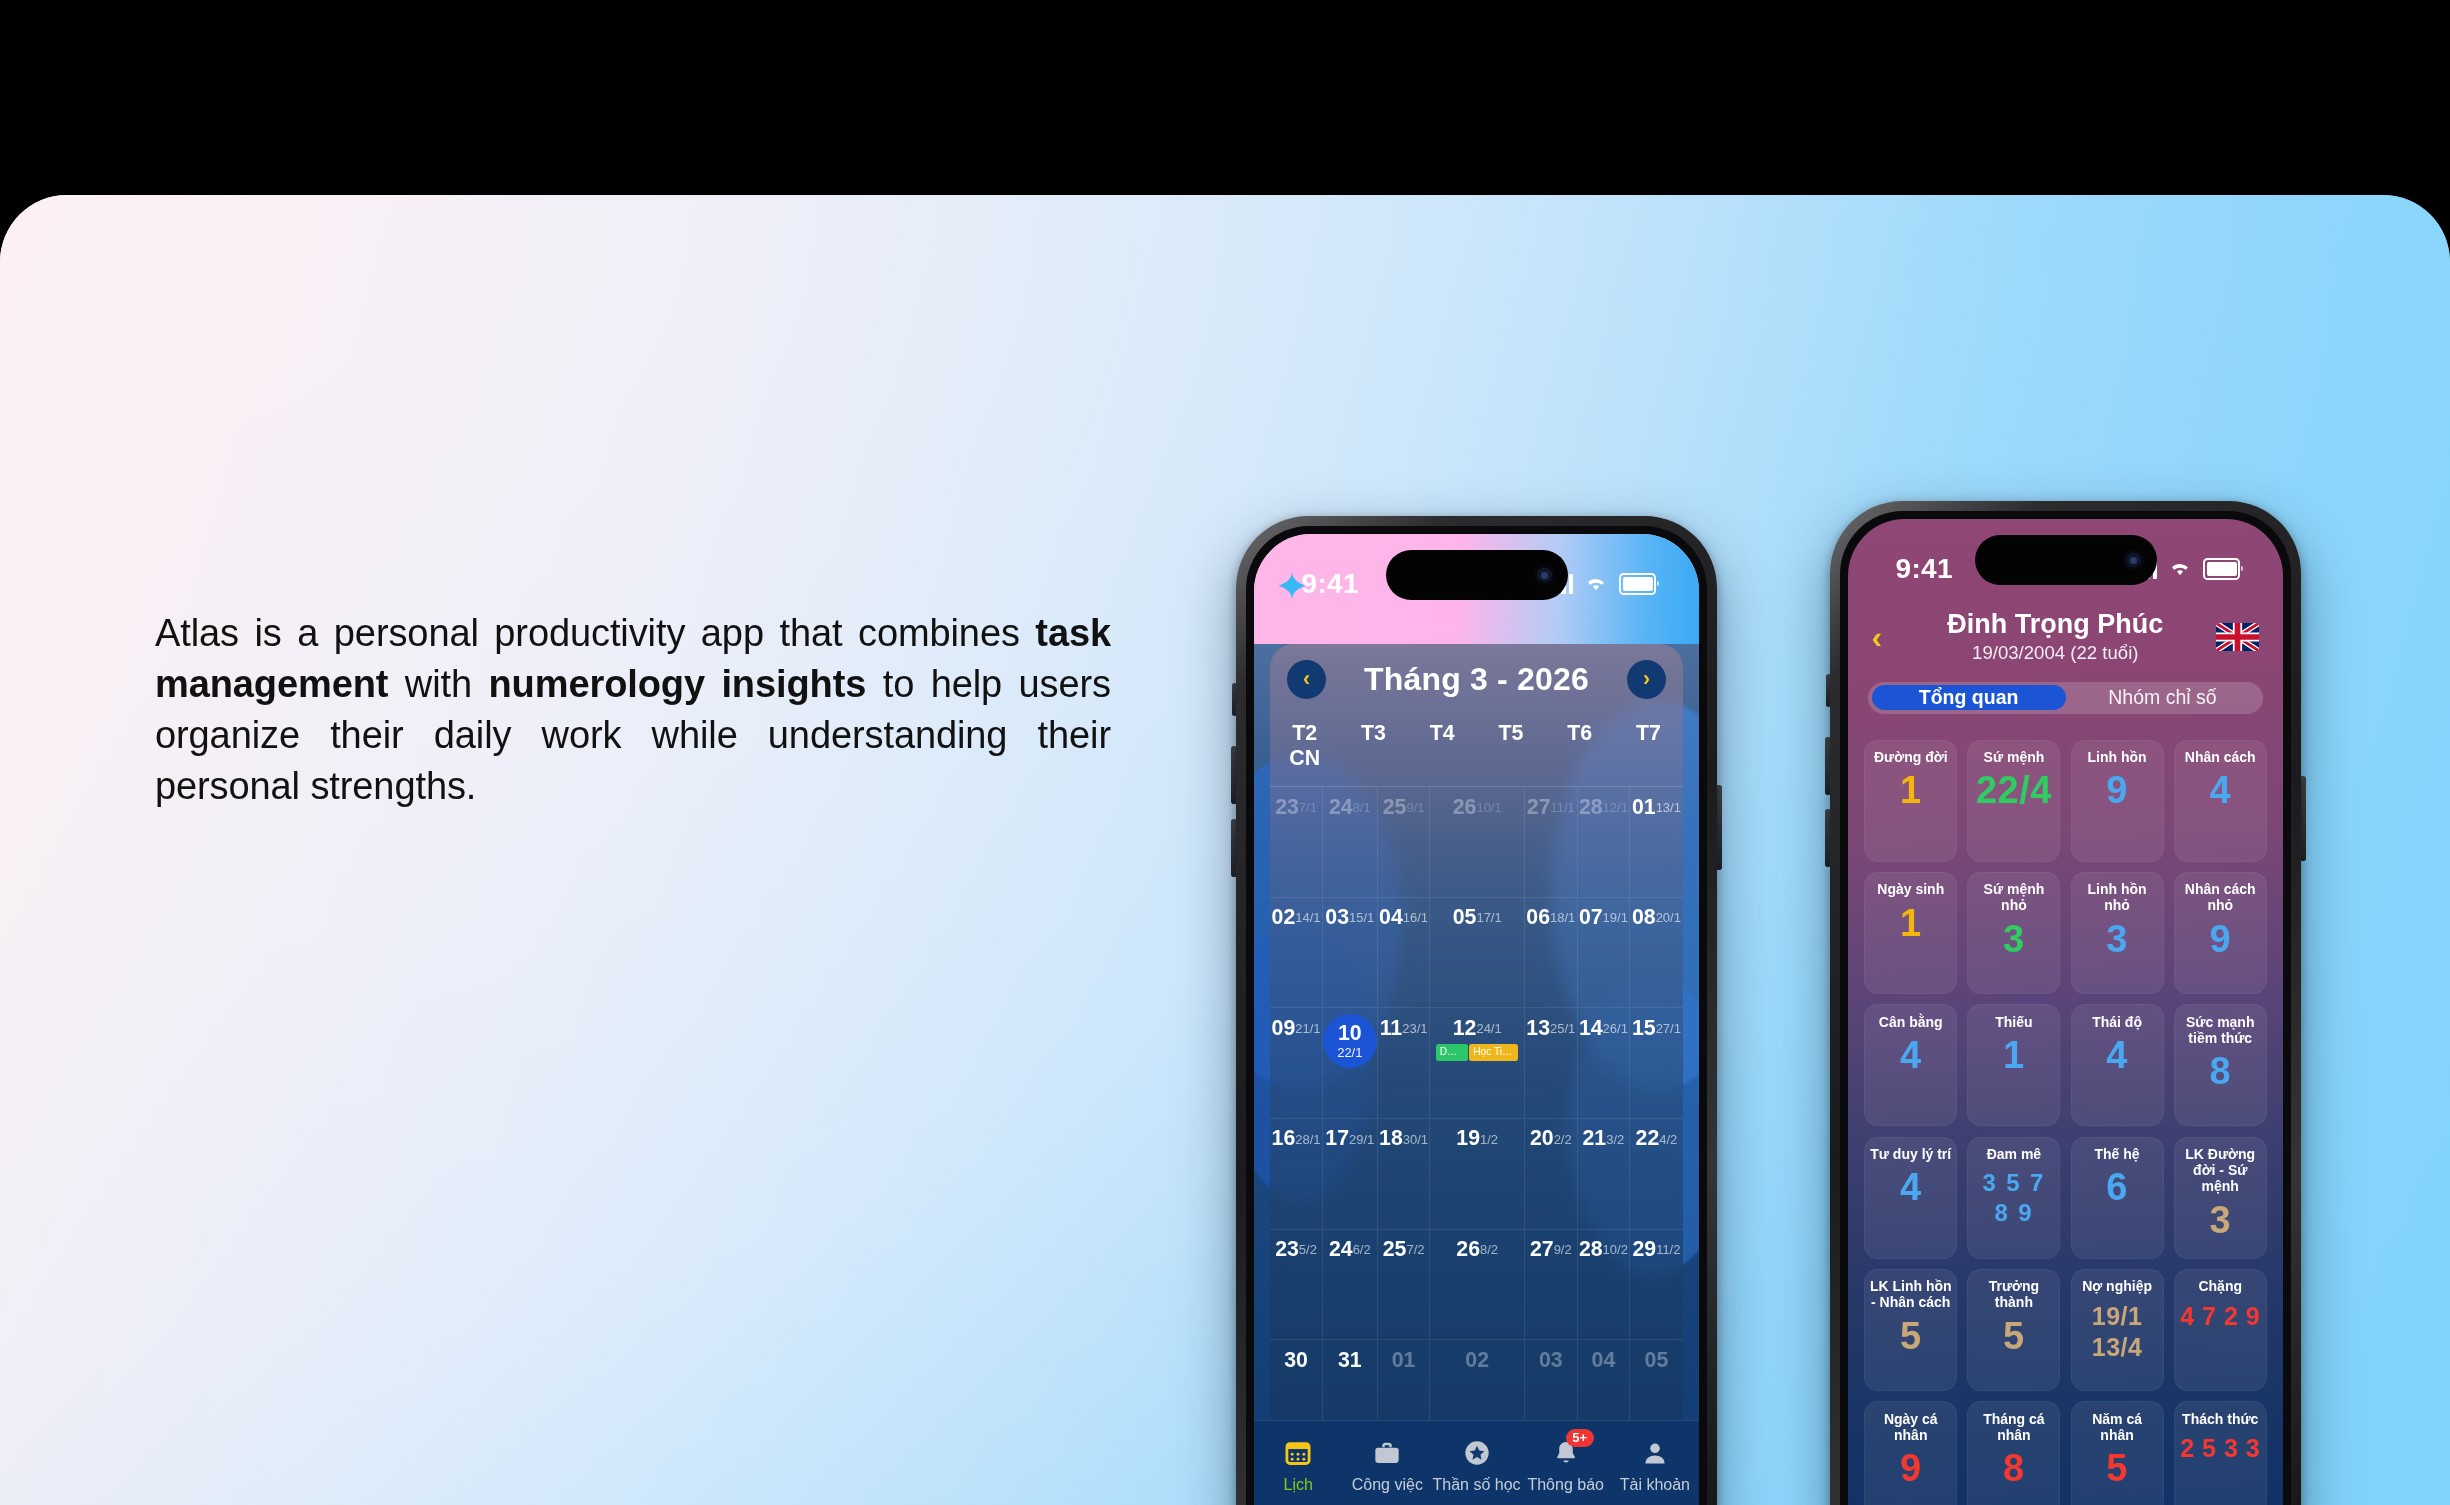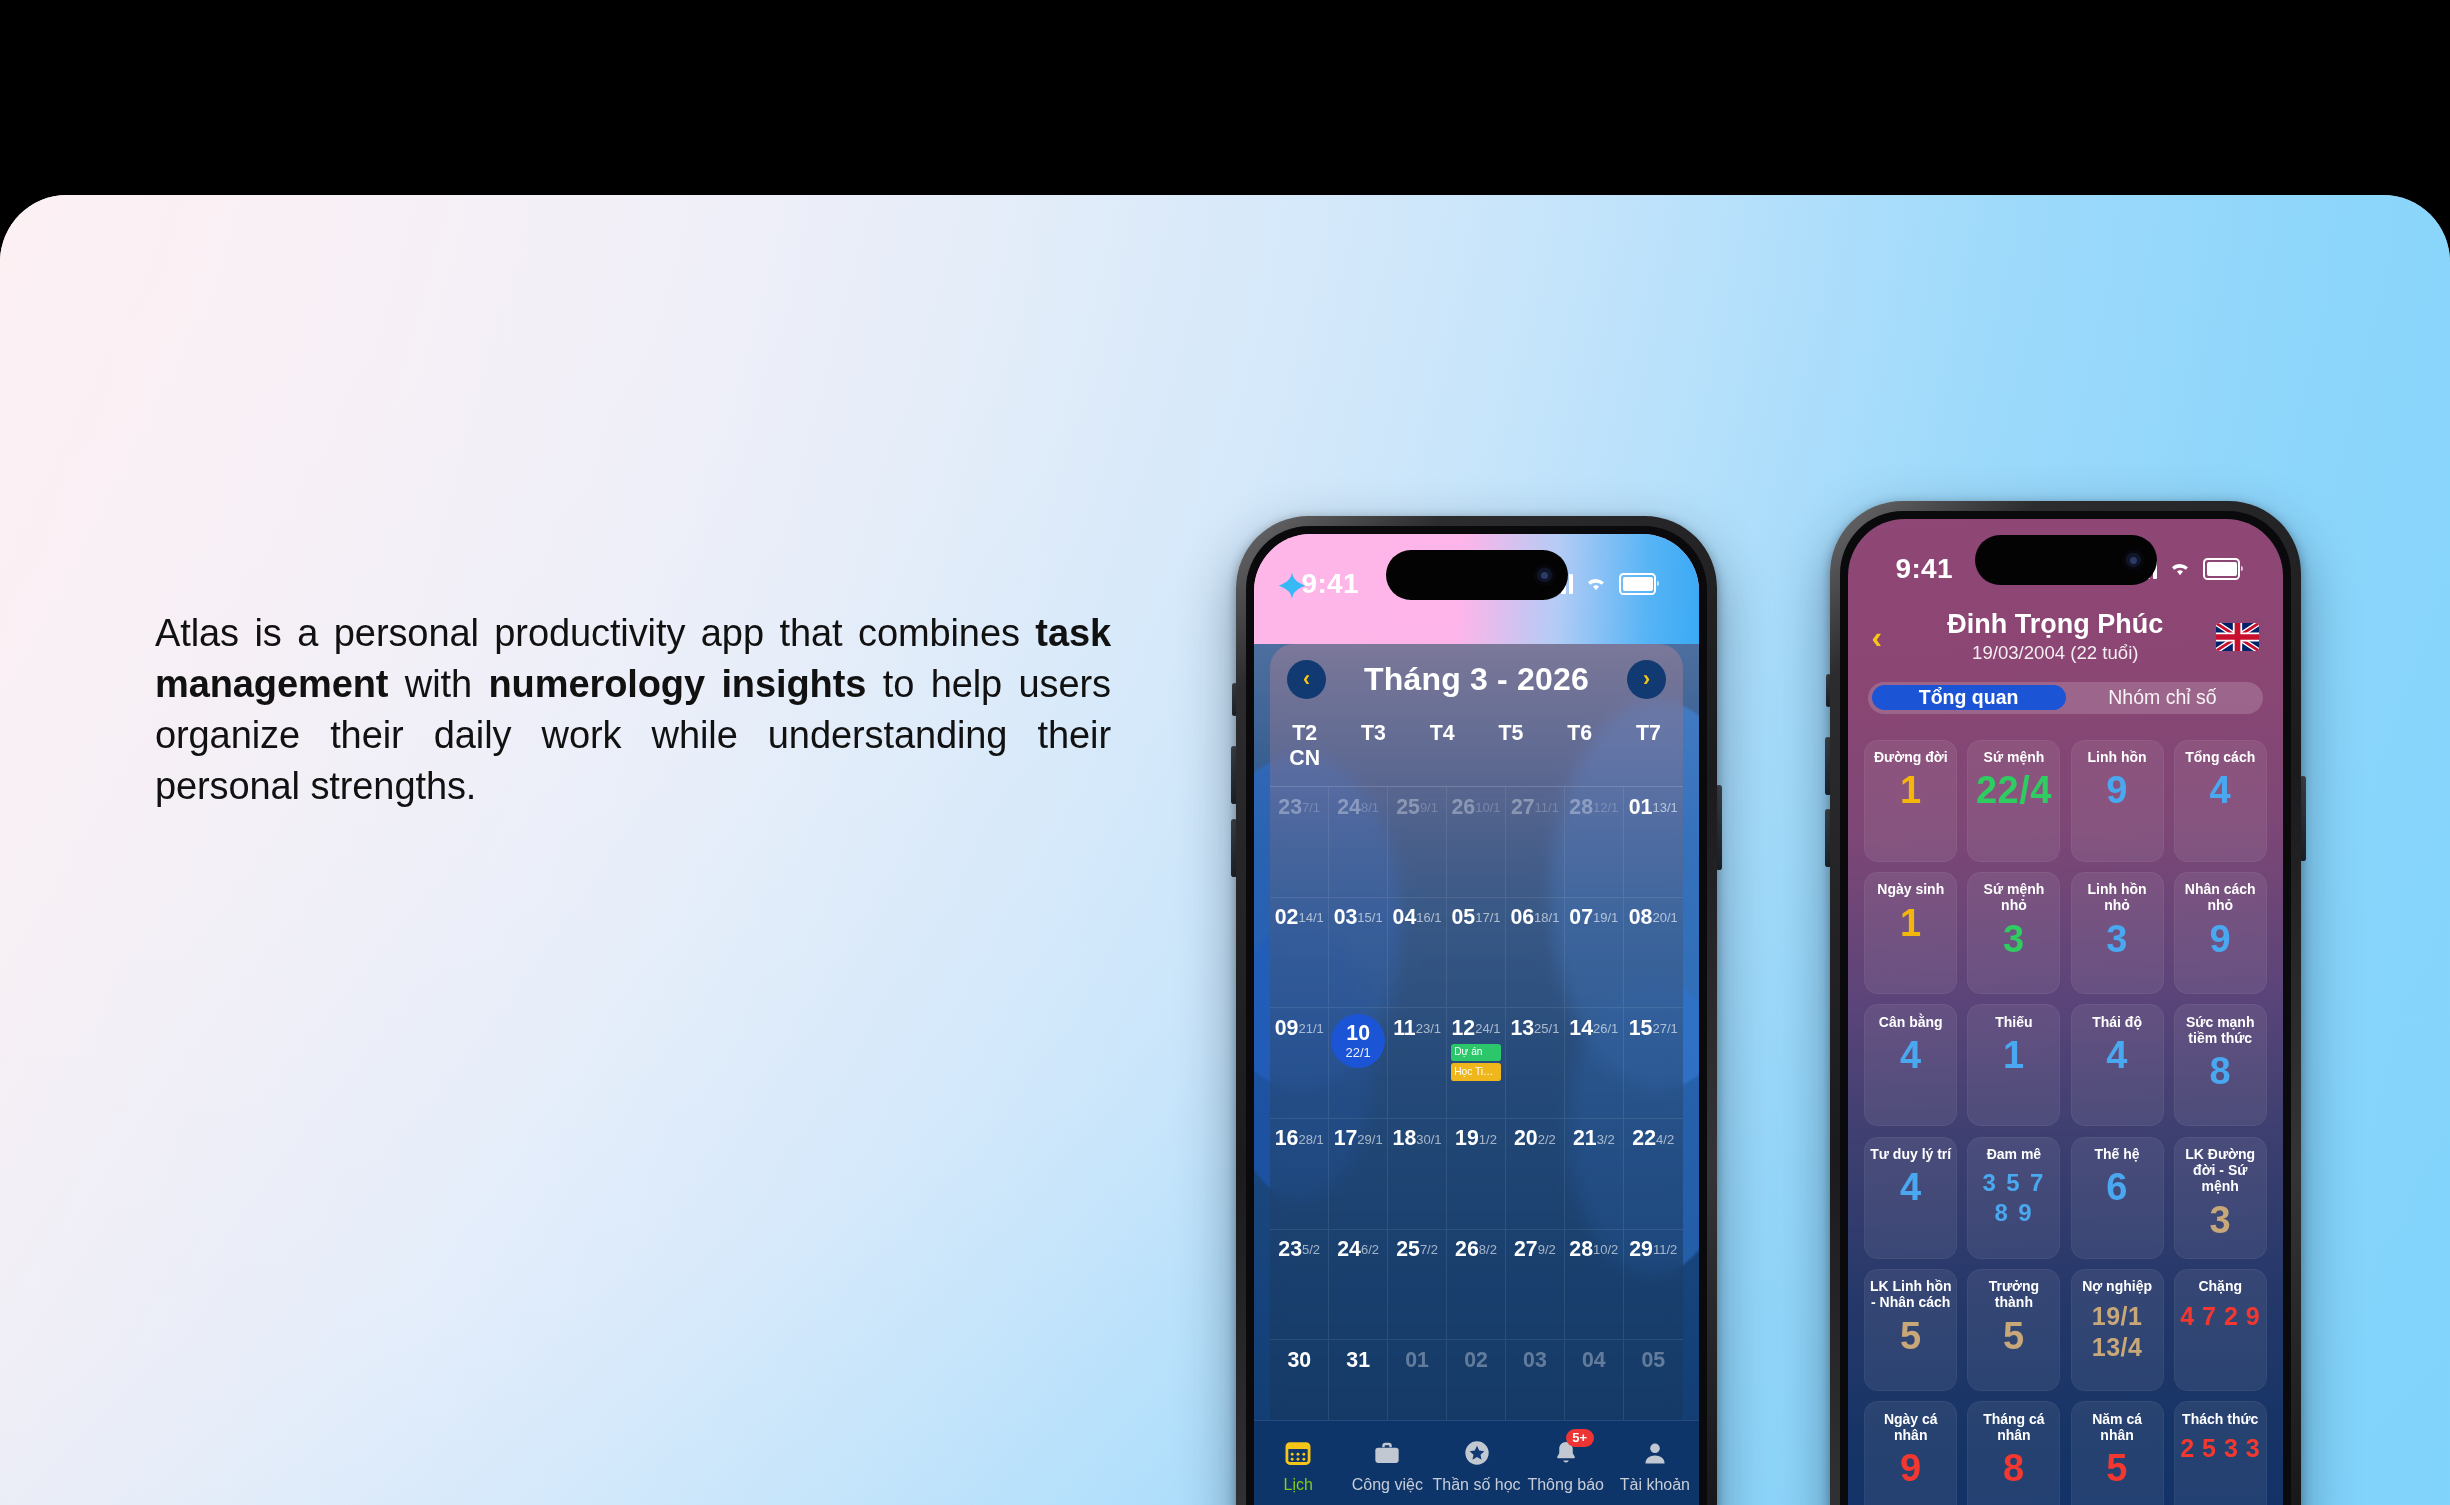--- a/index.html
+++ b/index.html
@@ -101,21 +101,21 @@
     padding-top:8.4px;position:relative;display:flex;flex-direction:column;align-items:center;box-sizing:border-box;}
   .cell:nth-child(7n){border-right:none;}
   .d-sol{font-size:21.3px;font-weight:700;color:#ffffff;line-height:1.05;}
   .d-lun{font-size:13px;color:rgba(255,255,255,.6);margin-top:0.9px;}
   .cell.out .d-sol{color:rgba(255,255,255,.33);}
   .cell.out .d-lun{color:rgba(255,255,255,.22);}
   .cell.sel .daywrap{background:#1b55d6;border-radius:50%;width:54px;height:54px;
     display:flex;flex-direction:column;align-items:center;justify-content:center;margin-top:-2.8px;}
   .cell.sel .d-lun{color:rgba(255,255,255,.92);}
   .daywrap{display:flex;align-items:center;}
-  .chips{margin-top:4.6px;width:88%;display:flex;flex-direction:column;gap:1.9px;}
+  .chips{margin-top:4.6px;width:88%;display:flex;flex-direction:row;gap:1.9px;}
   .chip{font-size:10.2px;line-height:1;padding:3.7px 3.7px;border-radius:2.8px;color:#fff;
     white-space:nowrap;overflow:hidden;text-overflow:ellipsis;text-align:left;font-weight:500;}
 
   .tabbar{position:absolute;left:0;right:0;bottom:0;height:119px;background:#0e356a;z-index:20;
     display:flex;align-items:flex-start;padding-top:16.7px;border-top:0.9px solid rgba(255,255,255,.1);}
   .tab{flex:1;display:flex;flex-direction:column;align-items:center;gap:6.5px;position:relative;}
   .tab .tlabel{font-size:16px;color:#c6cdd8;}
   .tab.active .tlabel{color:#84cc16;}
   .tab .ticon{width:32px;height:32px;display:flex;align-items:center;justify-content:center;position:relative;}
   .badge{position:absolute;top:-8.4px;left:16px;background:#ef3434;color:#fff;border-radius:11px;
@@ -591,21 +591,21 @@
                 </div>
                 <div class="ncell">
                   <div class="nlab">Sứ mệnh</div>
                   <div class="nval" style="color: rgb(47, 204, 98);">22/4</div>
                 </div>
                 <div class="ncell">
                   <div class="nlab">Linh hồn</div>
                   <div class="nval" style="color: rgb(74, 168, 240);">9</div>
                 </div>
                 <div class="ncell">
-                  <div class="nlab">Tổng cách</div>
+                  <div class="nlab">Nhân cách</div>
                   <div class="nval" style="color: rgb(74, 168, 240);">4</div>
                 </div>
                 <div class="ncell">
                   <div class="nlab">Ngày sinh</div>
                   <div class="nval" style="color: rgb(245, 182, 12);">1</div>
                 </div>
                 <div class="ncell">
                   <div class="nlab">Sứ mệnh nhỏ</div>
                   <div class="nval" style="color: rgb(47, 204, 98);">3</div>
                 </div>

